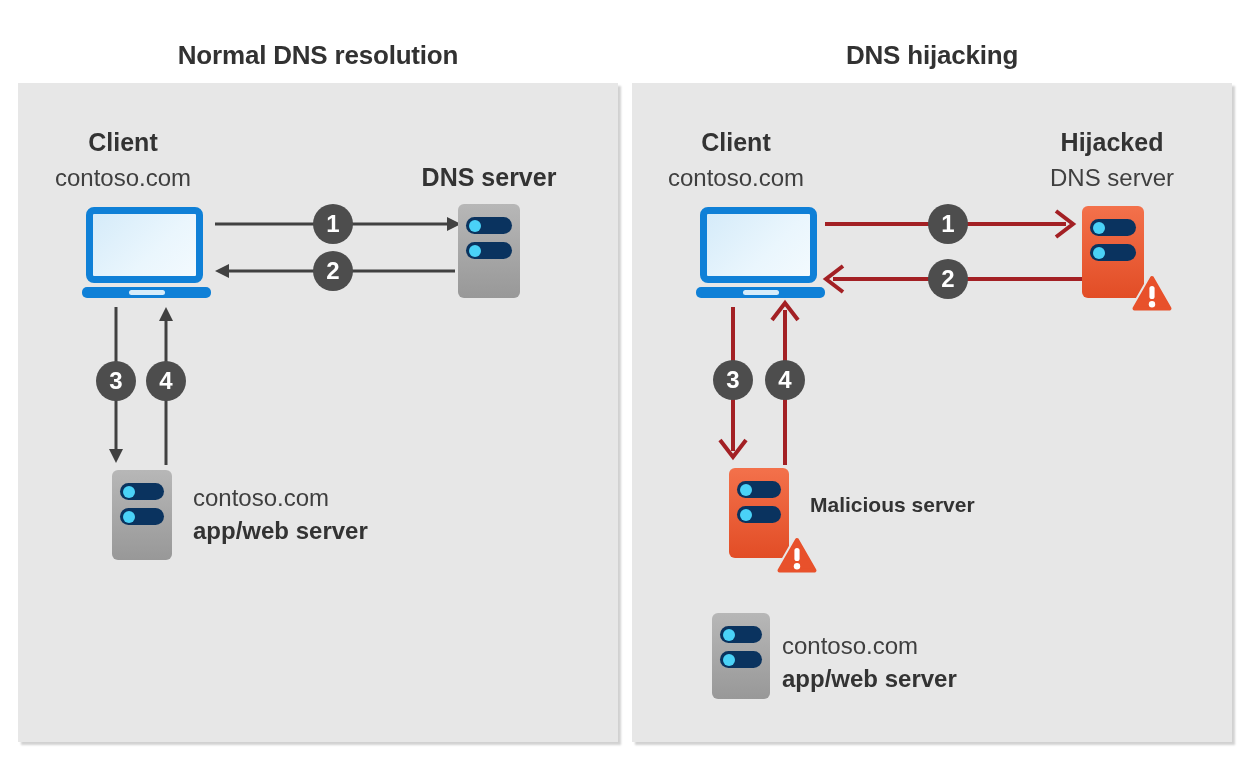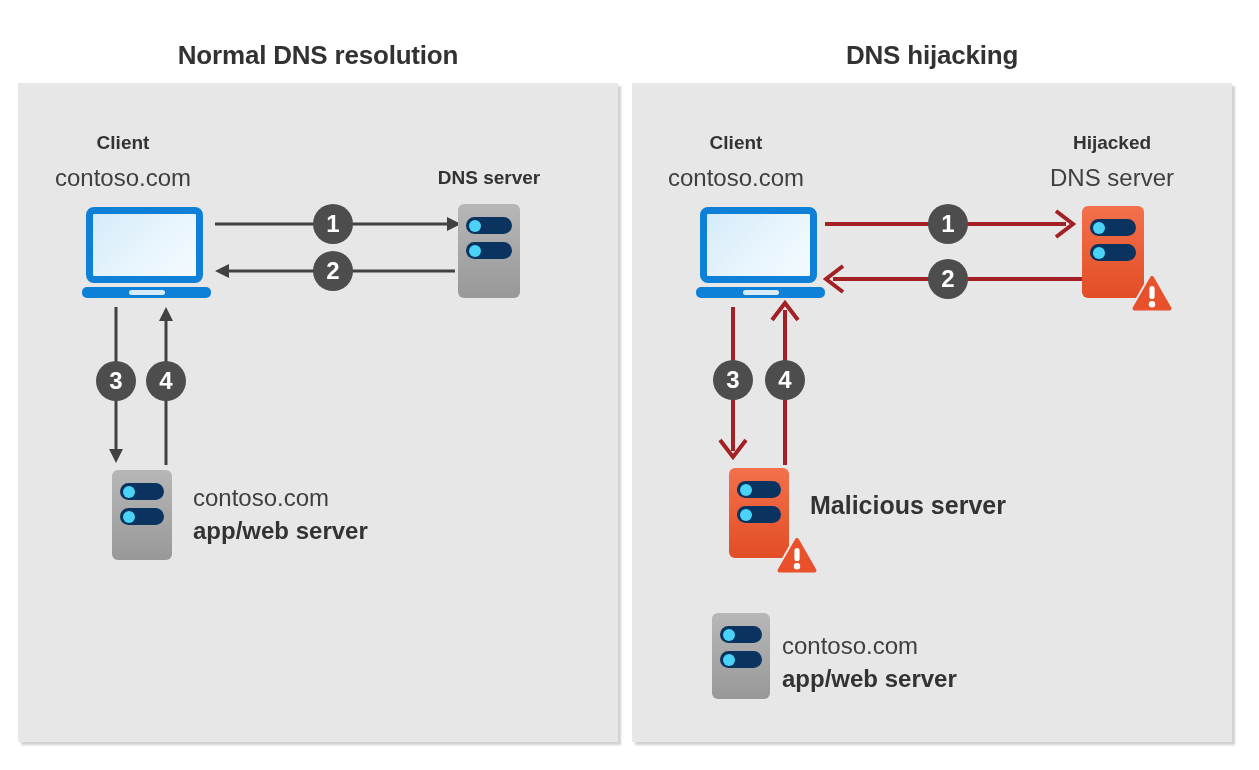--- a/index.html
+++ b/index.html
@@ -12,21 +12,21 @@
     font-size:26px;font-weight:700;color:#323232;letter-spacing:-0.2px;
   }
   .panel{
     position:absolute;top:83px;width:600px;height:659px;background:#e7e7e7;
     box-shadow:3px 3px 2px rgba(0,0,0,0.18);
   }
   #panel-left{left:18px;}
   #panel-right{left:632px;}
 
   .lbl{position:absolute;text-align:center;width:200px;line-height:35px;}
-  .lbl .b{display:block;font-size:19px;font-weight:700;color:#333333;}
+  .lbl .b{display:block;font-size:25px;font-weight:700;color:#333333;}
   .lbl .r{display:block;font-size:24px;font-weight:400;color:#3f3f3f;}
   .side-lbl{position:absolute;text-align:left;line-height:33px;}
   .side-lbl .b{display:block;font-size:24px;font-weight:700;color:#333333;}
   .side-lbl .r{display:block;font-size:24px;font-weight:400;color:#3f3f3f;}
 
   
   .laptop{position:absolute;width:130px;height:90px;}
   .lap-screen{
     position:absolute;left:4px;top:0;width:103px;height:62px;
     border:7px solid #0f80d7;border-radius:8px;
@@ -196,21 +196,21 @@
         </span>
     </div>
     <svg class="warn" style="left:143px;top:451px;" width="44" height="42" viewBox="0 0 44 40">
       <path d="M22 5 L39.5 35.5 L4.5 35.5 Z" fill="#e8512b" stroke="#e7e7e7" stroke-width="8" stroke-linejoin="round"></path>
       <path d="M22 5 L39.5 35.5 L4.5 35.5 Z" fill="#e8512b" stroke="#e8512b" stroke-width="4" stroke-linejoin="round"></path>
       <rect x="19.4" y="13" width="5.2" height="13" rx="2.6" fill="#ffffff"></rect>
       <circle cx="22" cy="31.2" r="3.2" fill="#ffffff"></circle>
     </svg>
 
     <div class="side-lbl" style="left:178px;top:407px;line-height:30px;">
-      <span class="b" style="font-size:25px;">Malicious server</span>
+      <span class="b" style="font-size:21px;">Malicious server</span>
     </div>
 
     <div class="server gray" style="left:80px;top:530px;width:58px;height:86px;">
       <span class="bar b1" style="width:42px;">
           <span class="dot"></span>
         </span>
       <span class="bar b2" style="width:42px;">
           <span class="dot"></span>
         </span>
     </div>

